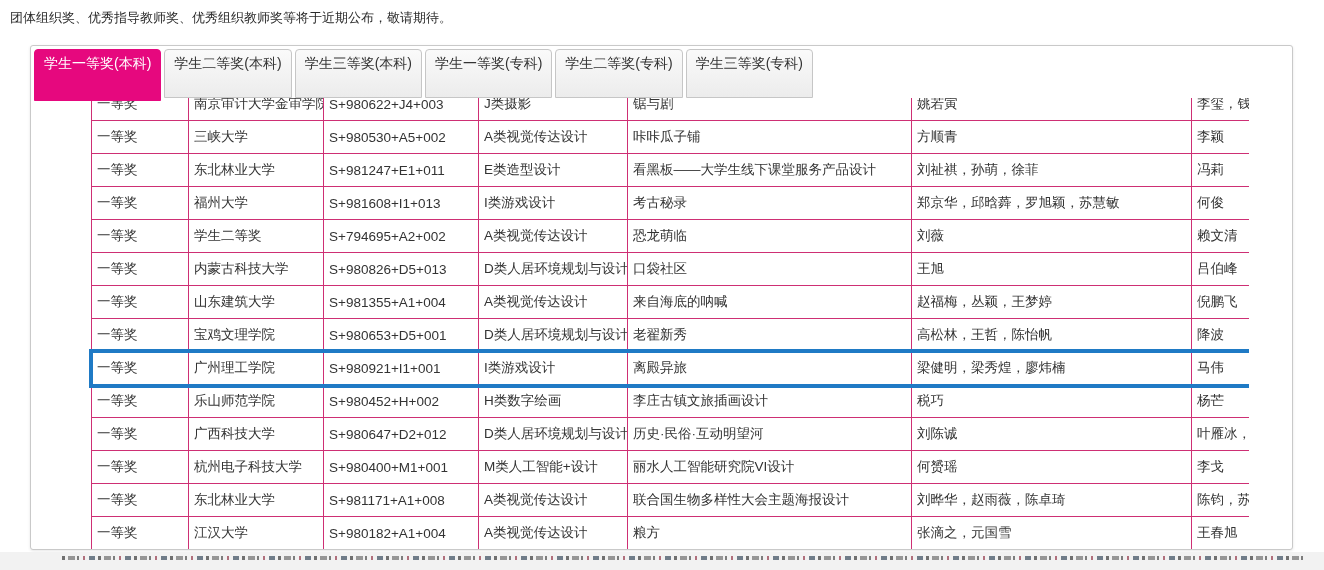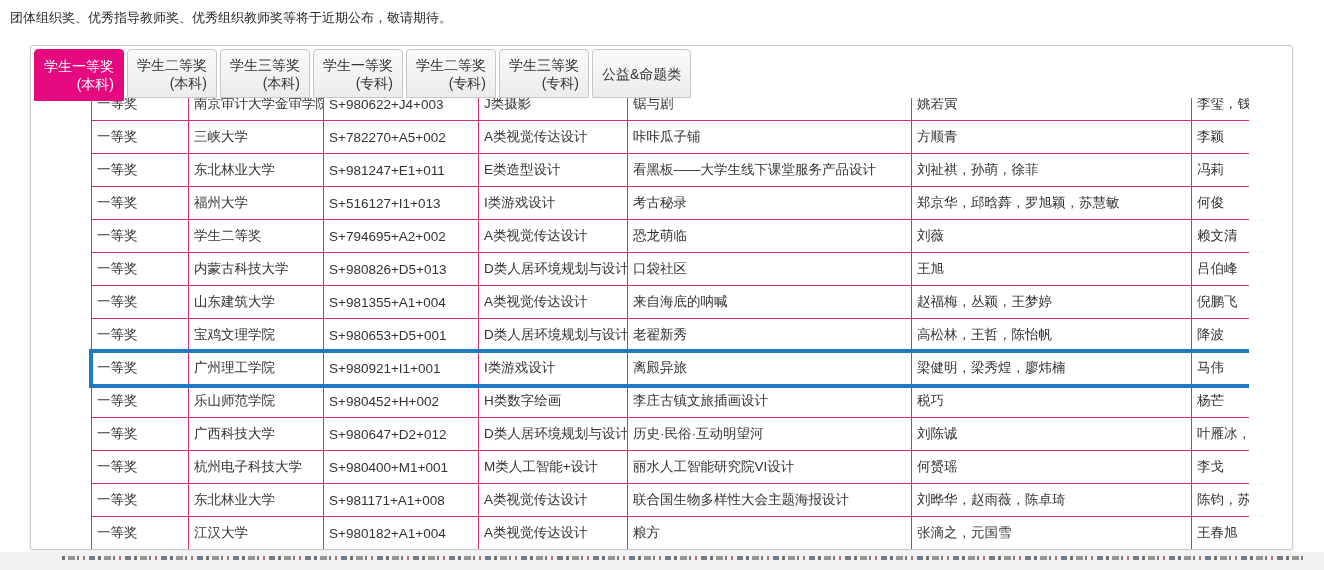--- a/index.html
+++ b/index.html
@@ -6,24 +6,24 @@
   html,body { width:1324px; height:570px; overflow:hidden;
     font-family:"Liberation Sans","DejaVu Sans",sans-serif; background:#ffffff; color:#333; }
 
   .announcement { position:absolute; left:10px; top:9px; font-size:13px; color:#2b2b2b;font-family:Liberation Serif, serif; }
 
   .panel { position:absolute; left:30px; top:45px; width:1263px; height:505px;
     background:#fff; border:1px solid #c9c9c9; border-radius:3px;
     box-shadow:0 1px 3px rgba(0,0,0,.10); overflow:hidden; }
 
   .tab-bar { position:absolute; left:3px; top:3px; height:50px; display:flex; align-items:flex-start; z-index:3; }
-  .tab { height:49px; min-width:88px; padding:20px 9px; margin-right:3px;
+  .tab { height:49px; min-width:88px; padding:4px 9px; margin-right:3px;
     background:linear-gradient(#fafafa,#ececec); border:1px solid #c6c6c6; border-radius:4px 4px 0 0;
     font-size:14px; line-height:18px; text-align:right; color:#333; cursor:pointer;
-    display:flex; flex-direction:column; justify-content:center; }
+    display:flex; justify-content:center; }
   .tab.single { justify-content:center; }
   .tab.active { background:#e6087e; border-color:#e6087e; color:#fff; height:52px; position:relative; z-index:4; }
 
   .table-clip { position:absolute; left:20px; top:52px; width:1198px; height:453px; overflow:hidden;padding-left:40px; }
   table.awards { border-collapse:collapse; table-layout:fixed; width:1193px; margin-top:-11px; }
   table.awards td { border:1px solid #ce2f74; height:33px; padding:0 5px;
     font-size:13.5px; color:#333; white-space:nowrap; overflow:hidden; background:#fff; }
   tr.highlight { outline:4px solid #1f7ac5; outline-offset:-1px; position:relative; z-index:2; }
 
   .footer-area { position:absolute; left:0; top:552px; width:1324px; height:18px; background:#f2f2f2; }
@@ -56,23 +56,20 @@
         <div>学生一等奖</div>
         <div>(专科)</div>
       </div>
       <div class="tab">
         <div>学生二等奖</div>
         <div>(专科)</div>
       </div>
       <div class="tab">
         <div>学生三等奖</div>
         <div>(专科)</div>
-      </div>
-      <div class="tab single">
-        <div>公益&amp;命题类</div>
       </div>
     </div>
 
   <div class="table-clip">
     <table class="awards">
       <colgroup>
         <col style="width:97px">
           <col style="width:135px">
           <col style="width:155px">
         <col style="width:149px">
@@ -86,39 +83,39 @@
             <td>南京审计大学金审学院</td>
             <td>S+980622+J4+003</td>
             <td>J类摄影</td>
             <td>锯与剧</td>
             <td>姚若寅</td>
             <td>李玺，钱思君</td>
           </tr>
           <tr>
             <td>一等奖</td>
             <td>三峡大学</td>
-            <td>S+782270+A5+002</td>
+            <td>S+980530+A5+002</td>
             <td>A类视觉传达设计</td>
             <td>咔咔瓜子铺</td>
             <td>方顺青</td>
             <td>李颖</td>
           </tr>
           <tr>
             <td>一等奖</td>
             <td>东北林业大学</td>
             <td>S+981247+E1+011</td>
             <td>E类造型设计</td>
             <td>看黑板——大学生线下课堂服务产品设计</td>
             <td>刘祉祺，孙萌，徐菲</td>
             <td>冯莉</td>
           </tr>
           <tr>
             <td>一等奖</td>
             <td>福州大学</td>
-            <td>S+516127+I1+013</td>
+            <td>S+981608+I1+013</td>
             <td>I类游戏设计</td>
             <td>考古秘录</td>
             <td>郑京华，邱晗蕣，罗旭颖，苏慧敏</td>
             <td>何俊</td>
           </tr>
           <tr>
             <td>一等奖</td>
             <td>学生二等奖</td>
             <td>S+794695+A2+002</td>
             <td>A类视觉传达设计</td>

